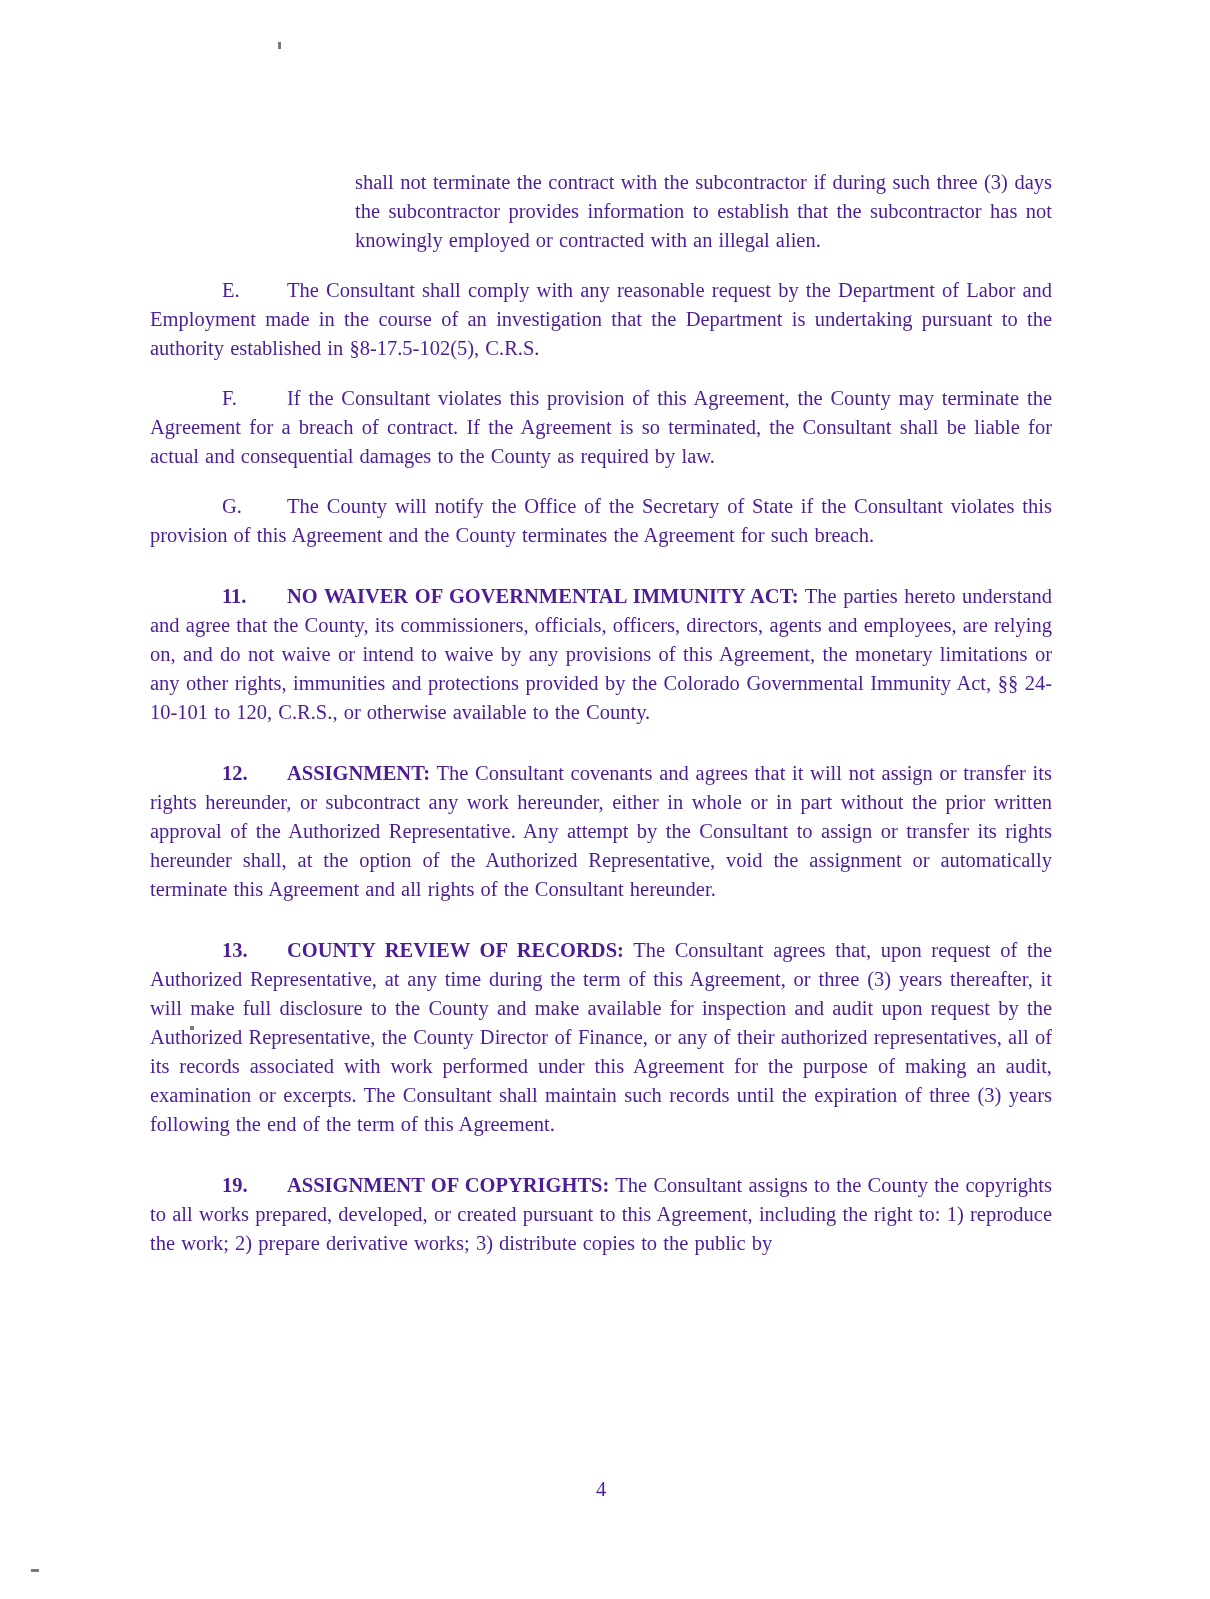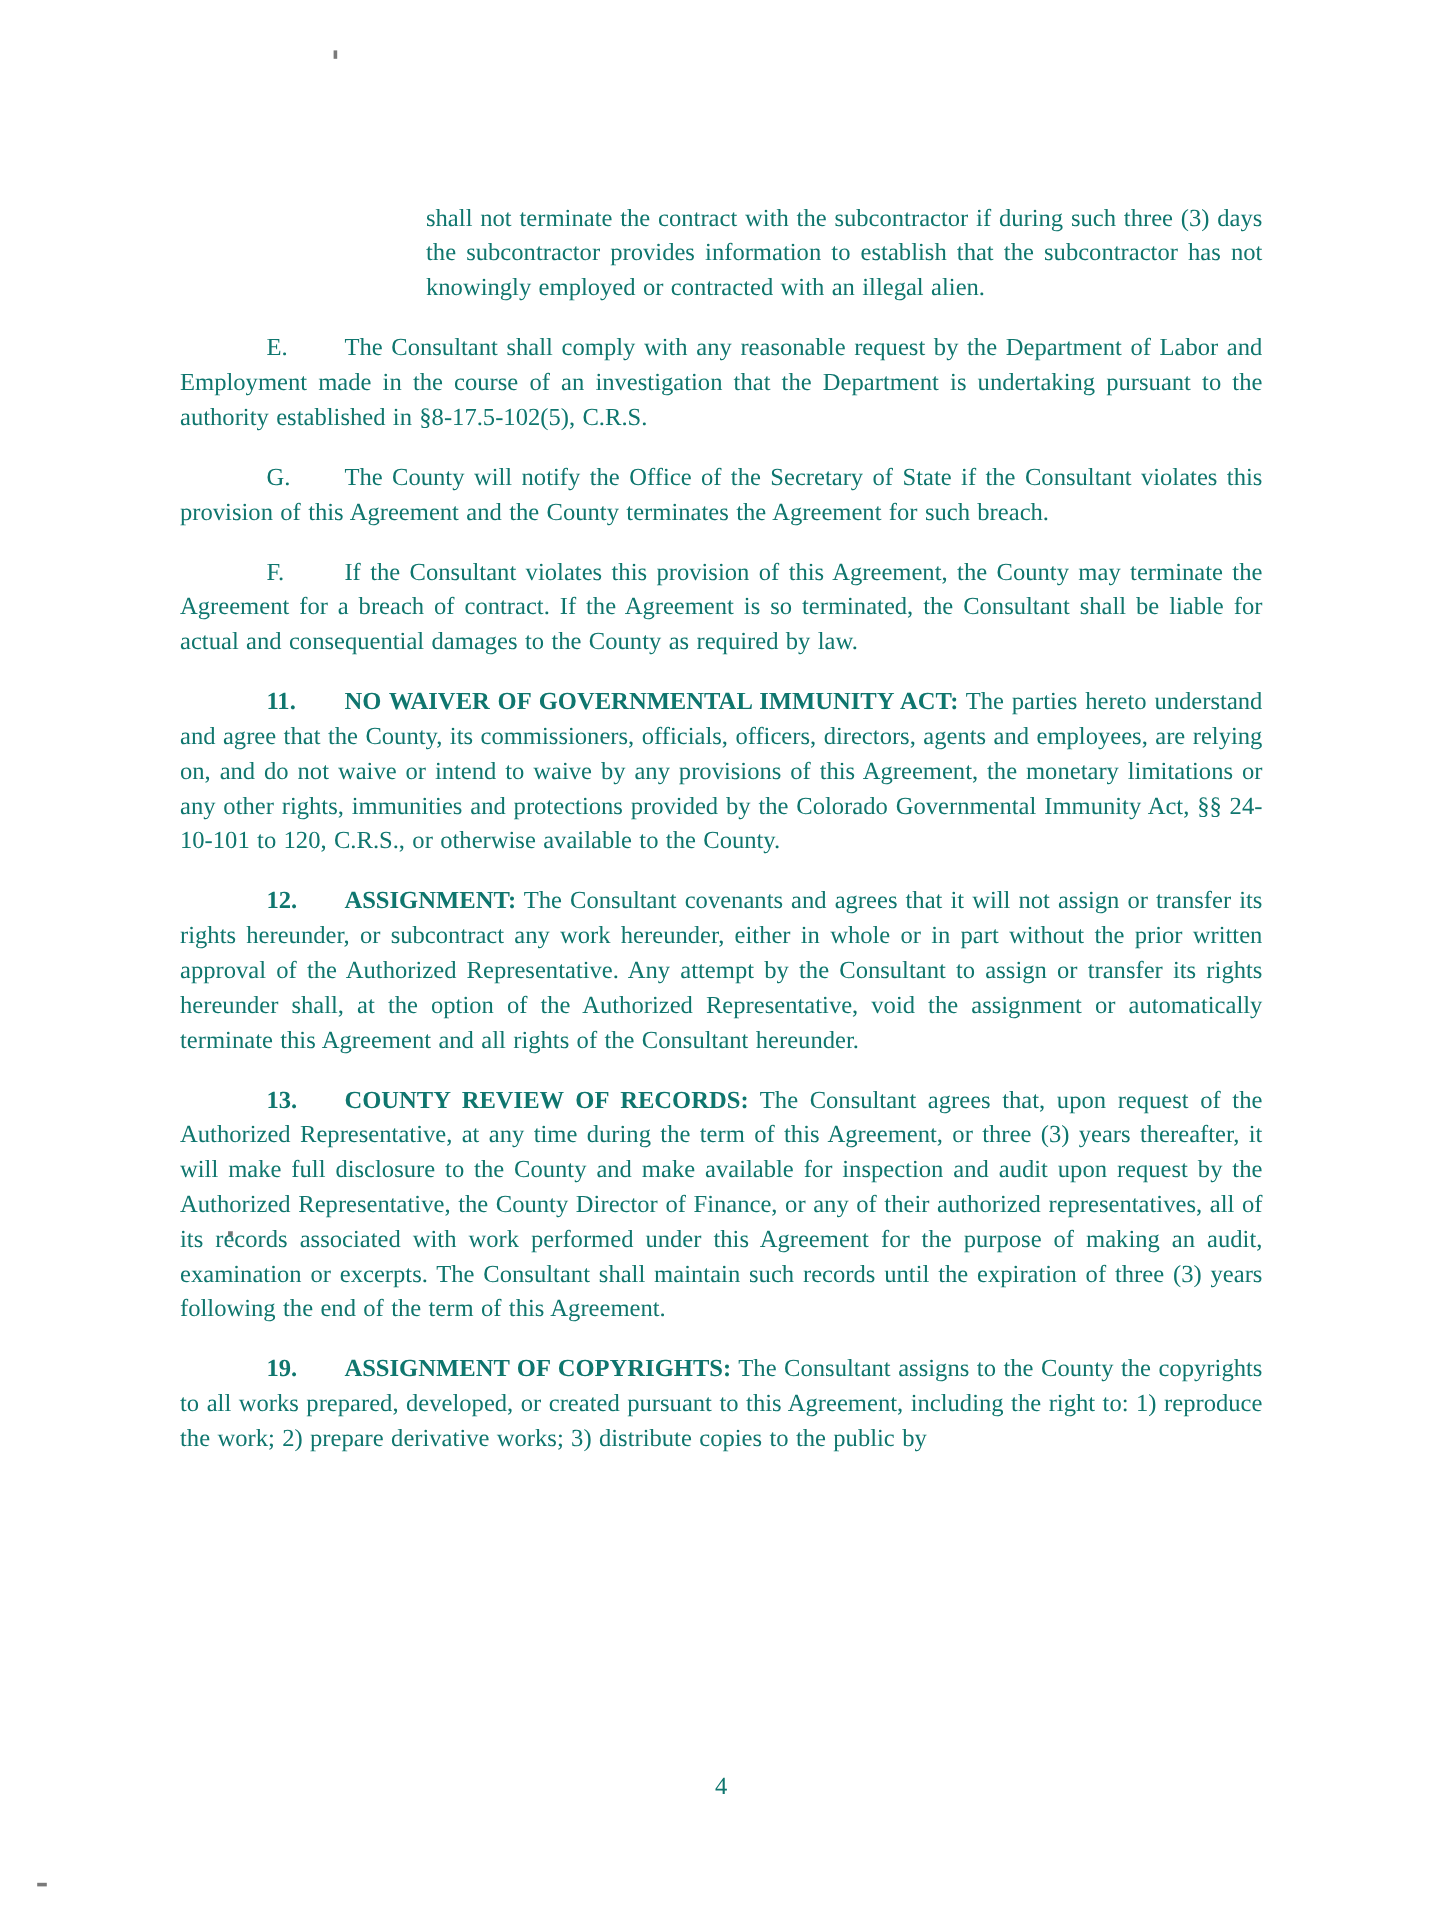--- a/index.html
+++ b/index.html
@@ -2,21 +2,21 @@
 <html><head>
 <meta charset="utf-8">
 <style>
   * { margin: 0; padding: 0; box-sizing: border-box; }
   html, body { background: #ffffff; }
   .page {
     position: relative;
     width: 1210px;
     height: 1599px;
     background: #ffffff;
-    color: #0f766e;
+    color: #4c1d95;
     font-family: "Liberation Serif", "DejaVu Serif", serif;
     overflow: hidden;
   }
   .content {
     position: absolute;
     left: 150px;
     top: 168px;
     width: 902px;
   }
   .para {
@@ -29,21 +29,21 @@
   .para.labelled { text-indent: 72px; font-family: Liberation Serif, serif; }
   .block-quote {
     margin-left: 205px;
     text-indent: 0;
   }
   .plabel {
     display: inline-block;
     width: 65px;
     text-indent: 0;
   }
-  .bold { font-weight: bold; }
+  .bold { font-weight: bold; margin-top: 11px; }
   .page-number {
     position: absolute;
     top: 1478px;
     left: 150px;
     width: 902px;
     text-align: center;
     font-size: 20.5px;
   }
   .artifact {
     position: absolute;
@@ -61,23 +61,23 @@
   <span class="artifact a1"></span>
   <span class="artifact a2"></span>
   <span class="artifact a3"></span>
 
   <div class="content">
 
     <p class="para block-quote">shall not terminate the contract with the subcontractor if during such three (3) days the subcontractor provides information to establish that the subcontractor has not knowingly employed or contracted with an illegal alien.</p>
 
     <p class="para labelled"><span class="plabel">E.</span><span>The Consultant shall comply with any reasonable request by the Department of Labor and Employment made in the course of an investigation that the Department is undertaking pursuant to the authority established in §8-17.5-102(5), C.R.S.</span></p>
 
+    <p class="para labelled"><span class="plabel">F.</span><span>If the Consultant violates this provision of this Agreement, the County may terminate the Agreement for a breach of contract.  If the Agreement is so terminated, the Consultant shall be liable for actual and consequential damages to the County as required by law.</span></p>
+
     <p class="para labelled"><span class="plabel">G.</span><span>The County will notify the Office of the Secretary of State if the Consultant violates this provision of this Agreement and the County terminates the Agreement for such breach.</span></p>
-
-    <p class="para labelled"><span class="plabel">F.</span><span>If the Consultant violates this provision of this Agreement, the County may terminate the Agreement for a breach of contract.  If the Agreement is so terminated, the Consultant shall be liable for actual and consequential damages to the County as required by law.</span></p>
 
     <p class="para labelled"><span class="plabel bold">11.</span><span class="bold">NO WAIVER OF GOVERNMENTAL IMMUNITY ACT:</span> <span>The parties hereto understand and agree that the County, its commissioners, officials, officers, directors, agents and employees, are relying on, and do not waive or intend to waive by any provisions of this Agreement, the monetary limitations or any other rights, immunities and protections provided by the Colorado Governmental Immunity Act, §§ 24-10-101 to 120, C.R.S., or otherwise available to the County.</span></p>
 
     <p class="para labelled"><span class="plabel bold">12.</span><span class="bold">ASSIGNMENT:</span> <span>The Consultant covenants and agrees that it will not assign or transfer its rights hereunder, or subcontract any work hereunder, either in whole or in part without the prior written approval of the Authorized Representative.  Any attempt by the Consultant to assign or transfer its rights hereunder shall, at the option of the Authorized Representative, void the assignment or automatically terminate this Agreement and all rights of the Consultant hereunder.</span></p>
 
     <p class="para labelled"><span class="plabel bold">13.</span><span class="bold">COUNTY REVIEW OF RECORDS:</span> <span>The Consultant agrees that, upon request of the Authorized Representative, at any time during the term of this Agreement, or three (3) years thereafter, it will make full disclosure to the County and make available for inspection and audit upon request by the Authorized Representative, the County Director of Finance, or any of their authorized representatives, all of its records associated with work performed under this Agreement for the purpose of making an audit, examination or excerpts. The Consultant shall maintain such records until the expiration of three (3) years following the end of the term of this Agreement.</span></p>
 
 
     <p class="para labelled"><span class="plabel bold">19.</span><span class="bold">ASSIGNMENT OF COPYRIGHTS:</span> <span>The Consultant assigns to the County the copyrights to all works prepared, developed, or created pursuant to this Agreement, including the right to:  1) reproduce the work; 2) prepare derivative works; 3) distribute copies to the public by</span></p>
 

